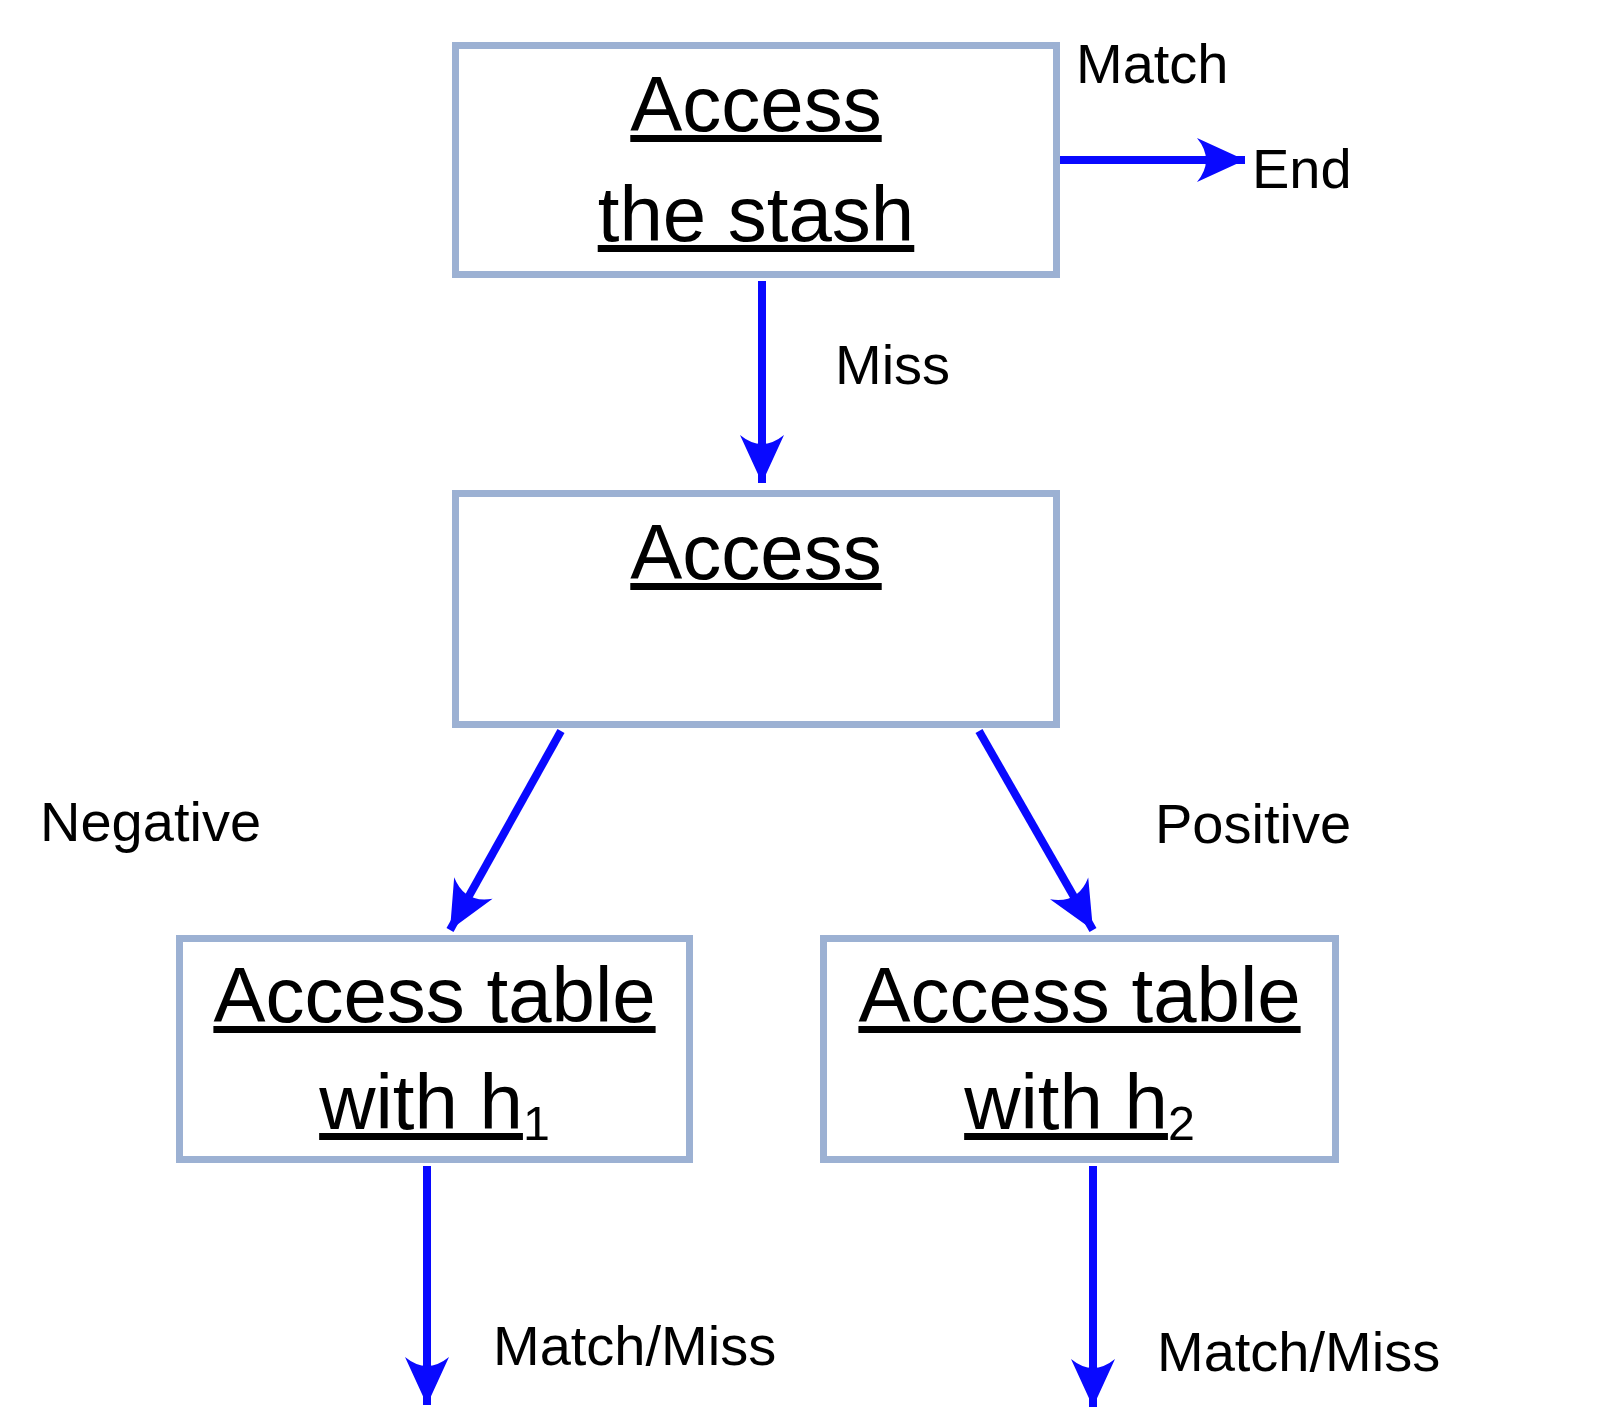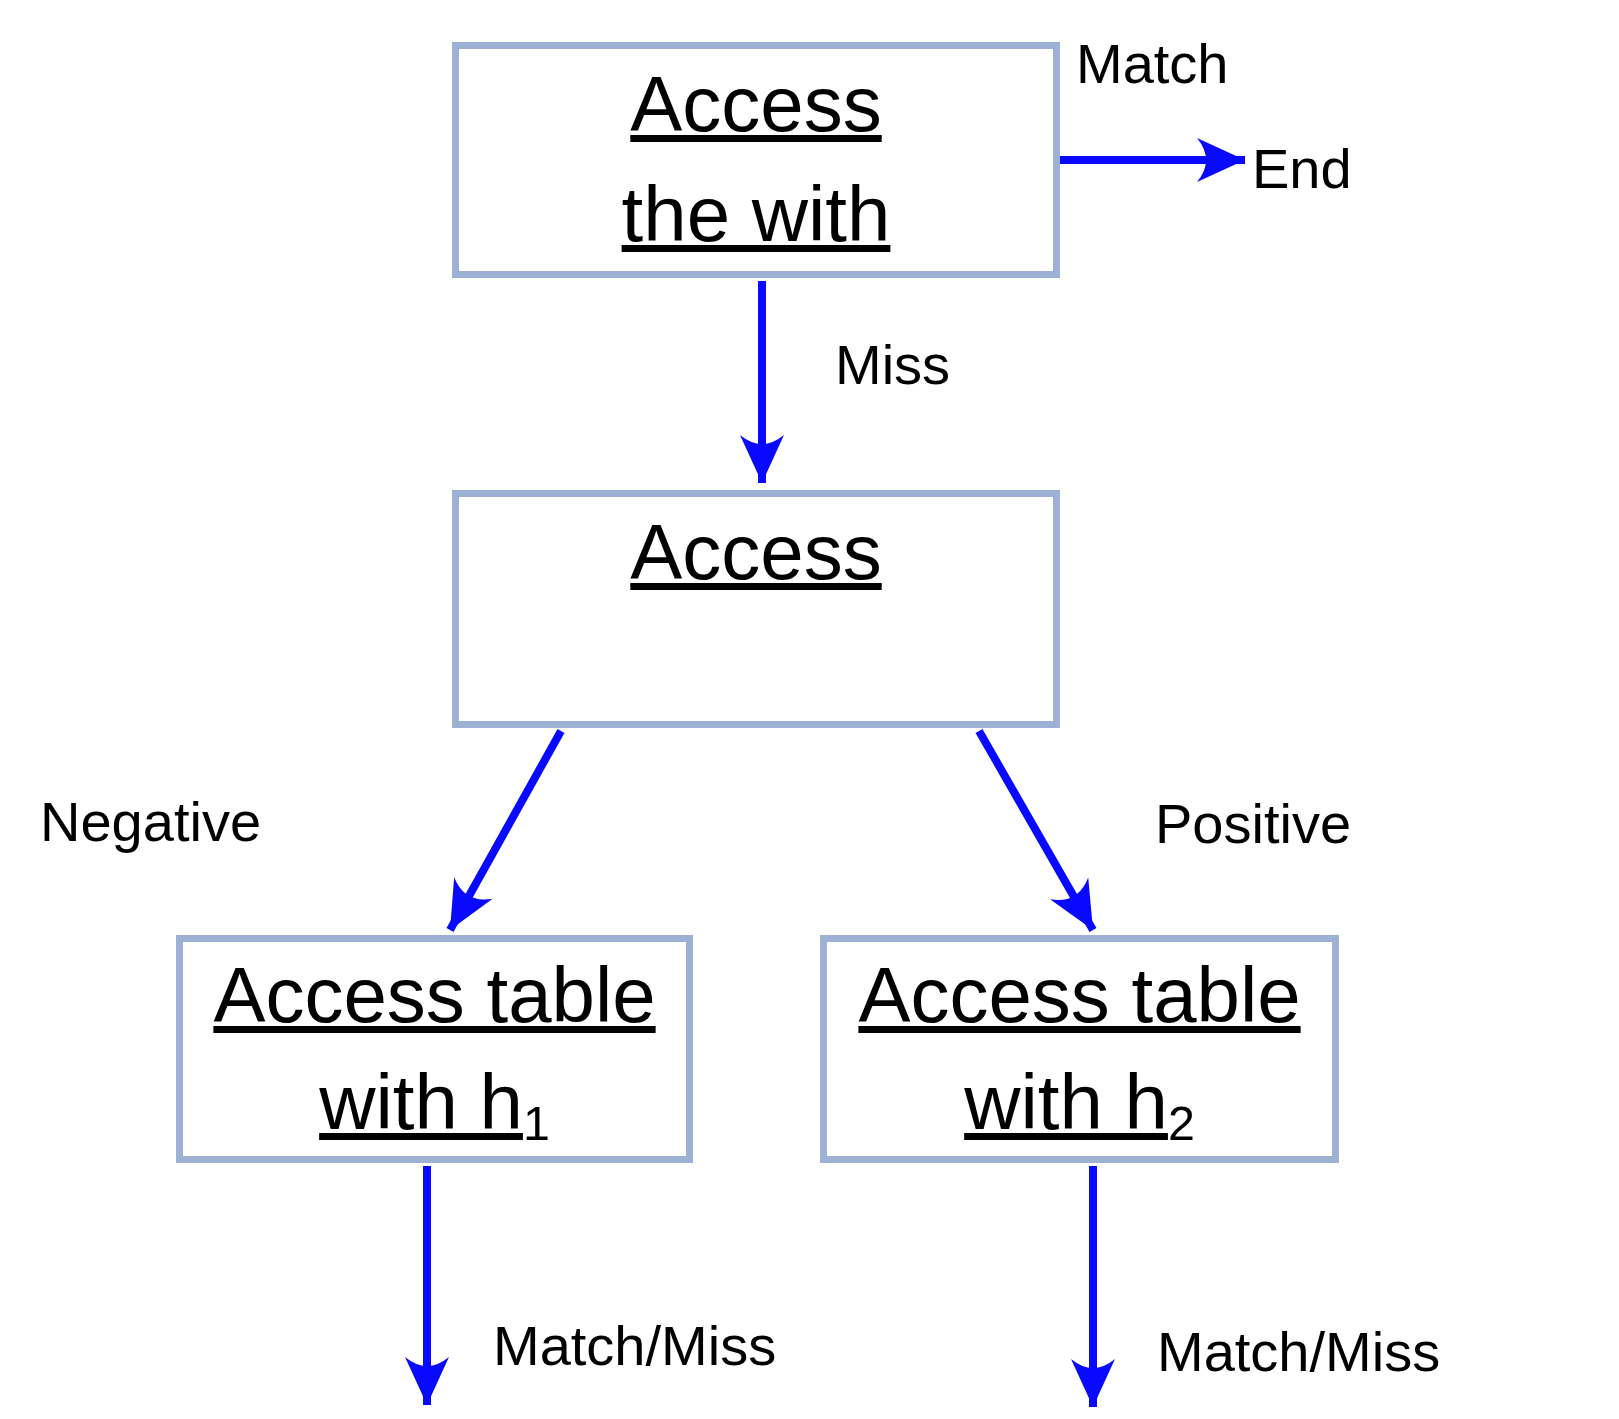--- a/index.html
+++ b/index.html
@@ -77,21 +77,21 @@
     <path class="arrow" d="M1060,160 L1245,160" marker-end="url(#stealth)"></path>
     <path class="arrow" d="M762,281 L762,483" marker-end="url(#stealth)"></path>
     <path class="arrow" d="M561,731 L450,930" marker-end="url(#stealth)"></path>
     <path class="arrow" d="M979,731 L1093,930" marker-end="url(#stealth)"></path>
     <path class="arrow" d="M427,1166 L427,1405" marker-end="url(#stealth)"></path>
     <path class="arrow" d="M1093,1166 L1093,1407" marker-end="url(#stealth)"></path>
   </svg>
 
   <div class="node" style="left:452px; top:42px; width:608px; height:236px;">
     <div class="nl">Access</div>
-    <div class="nl">the with</div>
+    <div class="nl">the stash</div>
   </div>
 
   <div class="node" style="left:452px; top:490px; width:608px; height:238px;">
     <div class="nl">Access</div>
   </div>
 
   <div class="node small" style="left:176px; top:935px; width:517px; height:228px;">
     <div class="nl">Access table</div>
     <div class="nl"><span>with h</span><sub>1</sub></div>
   </div>

